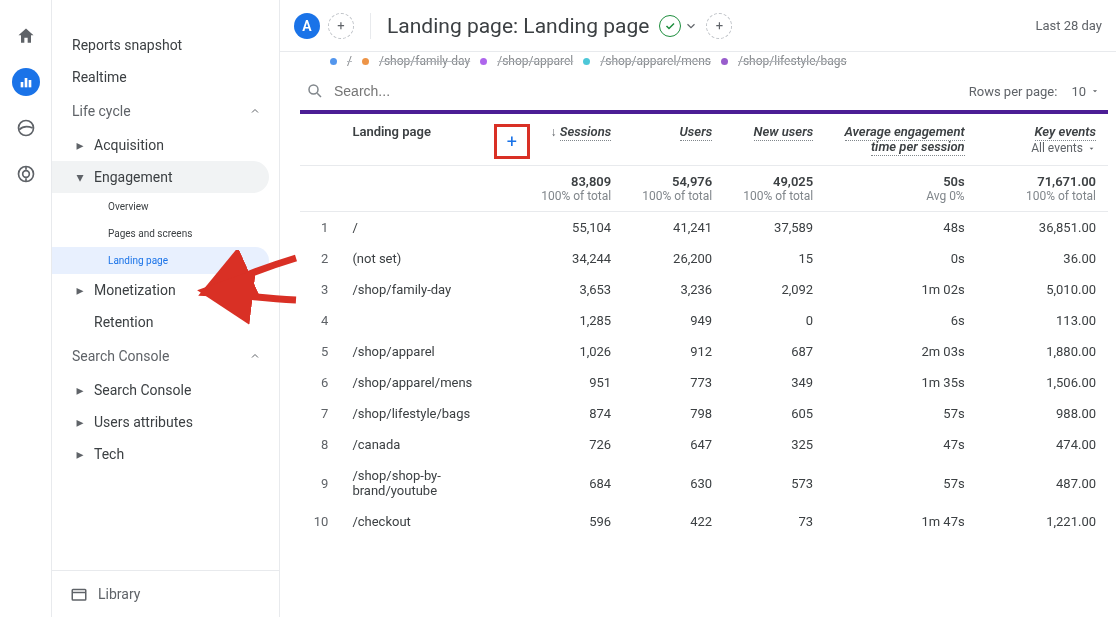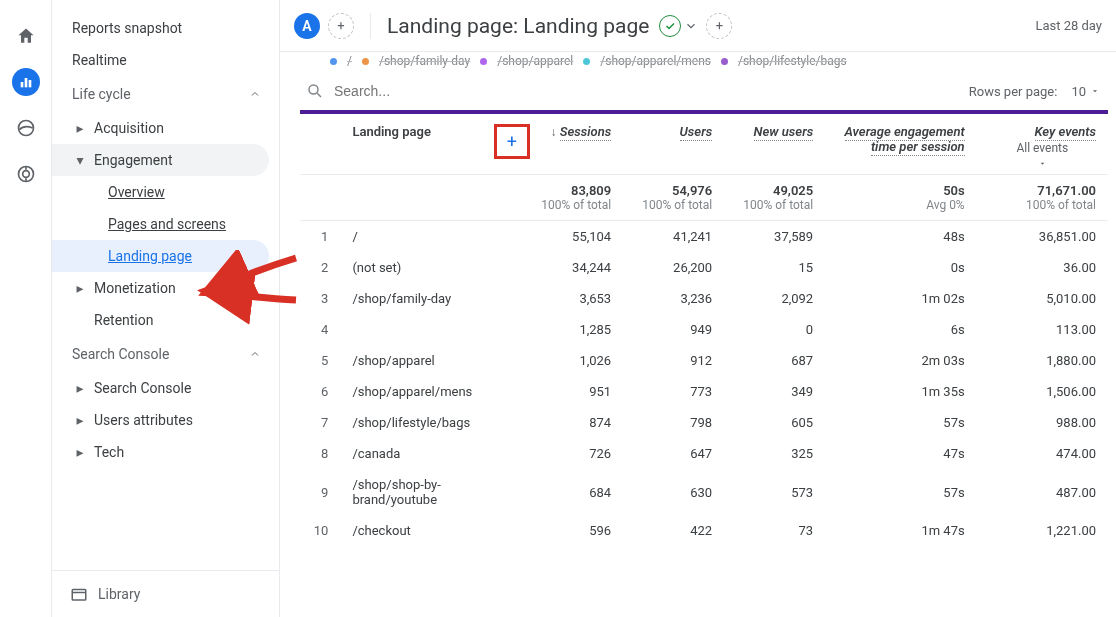--- a/index.html
+++ b/index.html
@@ -1,25 +1,25 @@
 <!DOCTYPE html>
 <html><head>
 <meta charset="utf-8">
 <style>
 * { box-sizing: border-box; margin: 0; padding: 0; }
 body { font-family: "Google Sans", Roboto, Arial, sans-serif; font-size: 13px; color: #3c4043; background: #fff; overflow: hidden; }
 .app { display: flex; width: 1116px; height: 617px; }
 .iconrail { width: 52px; border-right: 1px solid #e8eaed; display: flex; flex-direction: column; align-items: center; padding-top: 22px; gap: 18px; }
 .iconrail .ri { width: 28px; height: 28px; display: flex; align-items: center; justify-content: center; color: #5f6368; }
 .iconrail .ri.active { background: #1a73e8; border-radius: 50%; color: #fff; }
-.sidebar { width: 228px; border-right: 1px solid #e8eaed; padding-top: 12px; display: flex; flex-direction: column; position: relative; }
+.sidebar { width: 228px; border-right: 1px solid #e8eaed; padding-top: 29px; display: flex; flex-direction: column; position: relative; }
 .sidebar .item { padding: 8px 16px 8px 20px; font-size: 14px; color: #3c4043; cursor: pointer; display: flex; align-items: center; }
 .sidebar .section-hdr { padding: 10px 16px 10px 20px; font-size: 14px; color: #5f6368; display: flex; align-items: center; justify-content: space-between; }
 .sidebar .sub { padding-left: 42px; font-size: 14px; color: #3c4043; }
-.sidebar .sub2 { padding-left: 56px; font-size: 14px; color: #3c4043; text-decoration: underline; }
+.sidebar .sub2 { padding-left: 56px; font-size: 10px; color: #3c4043; }
 .sidebar .selected { color: #1a73e8; background: #e8f0fe; border-radius: 0 16px 16px 0; margin-right: 10px; }
 .sidebar .caret { width: 16px; display: inline-flex; justify-content: center; color: #5f6368; }
 .sidebar .footer { margin-top: auto; border-top: 1px solid #e8eaed; padding: 14px 18px; display: flex; align-items: center; gap: 10px; color: #5f6368; font-size: 14px; }
 .main { flex: 1; display: flex; flex-direction: column; }
 .topbar { height: 52px; border-bottom: 1px solid #e8eaed; display: flex; align-items: center; padding: 0 14px; position: relative; }
 .topbar .badge-a { width: 26px; height: 26px; border-radius: 50%; background: #1a73e8; color: #fff; display: flex; align-items: center; justify-content: center; font-size: 14px; font-weight: 600; }
 .topbar .plus-circ { width: 26px; height: 26px; border-radius: 50%; border: 1px dashed #bdc1c6; display: flex; align-items: center; justify-content: center; color: #5f6368; margin-left: 8px; }
 .topbar .divider { width: 1px; height: 26px; background: #e8eaed; margin: 0 16px; }
 .topbar .title { font-size: 21px; color: #3c4043; }
 .topbar .chk { width: 22px; height: 22px; border-radius: 50%; border: 1px solid #1e8e3e; display: flex; align-items: center; justify-content: center; margin-left: 10px; color: #1e8e3e; }
@@ -42,21 +42,21 @@
 .table tr.summary td { font-weight: 600; }
 .table tr.summary { border-bottom: 1px solid #e8eaed; }
 .table tr.summary .sub { display: block; font-weight: 400; color: #80868b; font-size: 12px; text-align: right; }
 .table td.idx { text-align: right; width: 34px; color: #5f6368; }
 .table td.lp { text-align: left; }
 .table tbody tr:not(.summary) { border-bottom: 0; }
 .addcol-box { border: 3px solid #d93025; padding: 4px 10px; display: inline-flex; }
 .plus-blue { color: #1a73e8; font-size: 18px; font-weight: 400; }
 .sort-arrow { font-size: 12px; color: #5f6368; }
 .arrow-annot { position: absolute; left: 196px; top: 250px; pointer-events: none; }
-.key-sub { font-weight: 400; font-size: 12px; color: #5f6368; display: flex; align-items: center; justify-content: flex-end; gap: 4px; margin-top: 2px; flex-direction: column; }
+.key-sub { font-weight: 400; font-size: 12px; color: #5f6368; display: flex; align-items: center; justify-content: flex-end; gap: 4px; margin-top: 2px; }
 svg { display: block; }
 </style>
 </head>
 <body>
 
 <div class="app">
 
   <div class="iconrail">
     <div class="ri">
       <svg width="20" height="20" viewBox="0 0 24 24" fill="currentColor">

